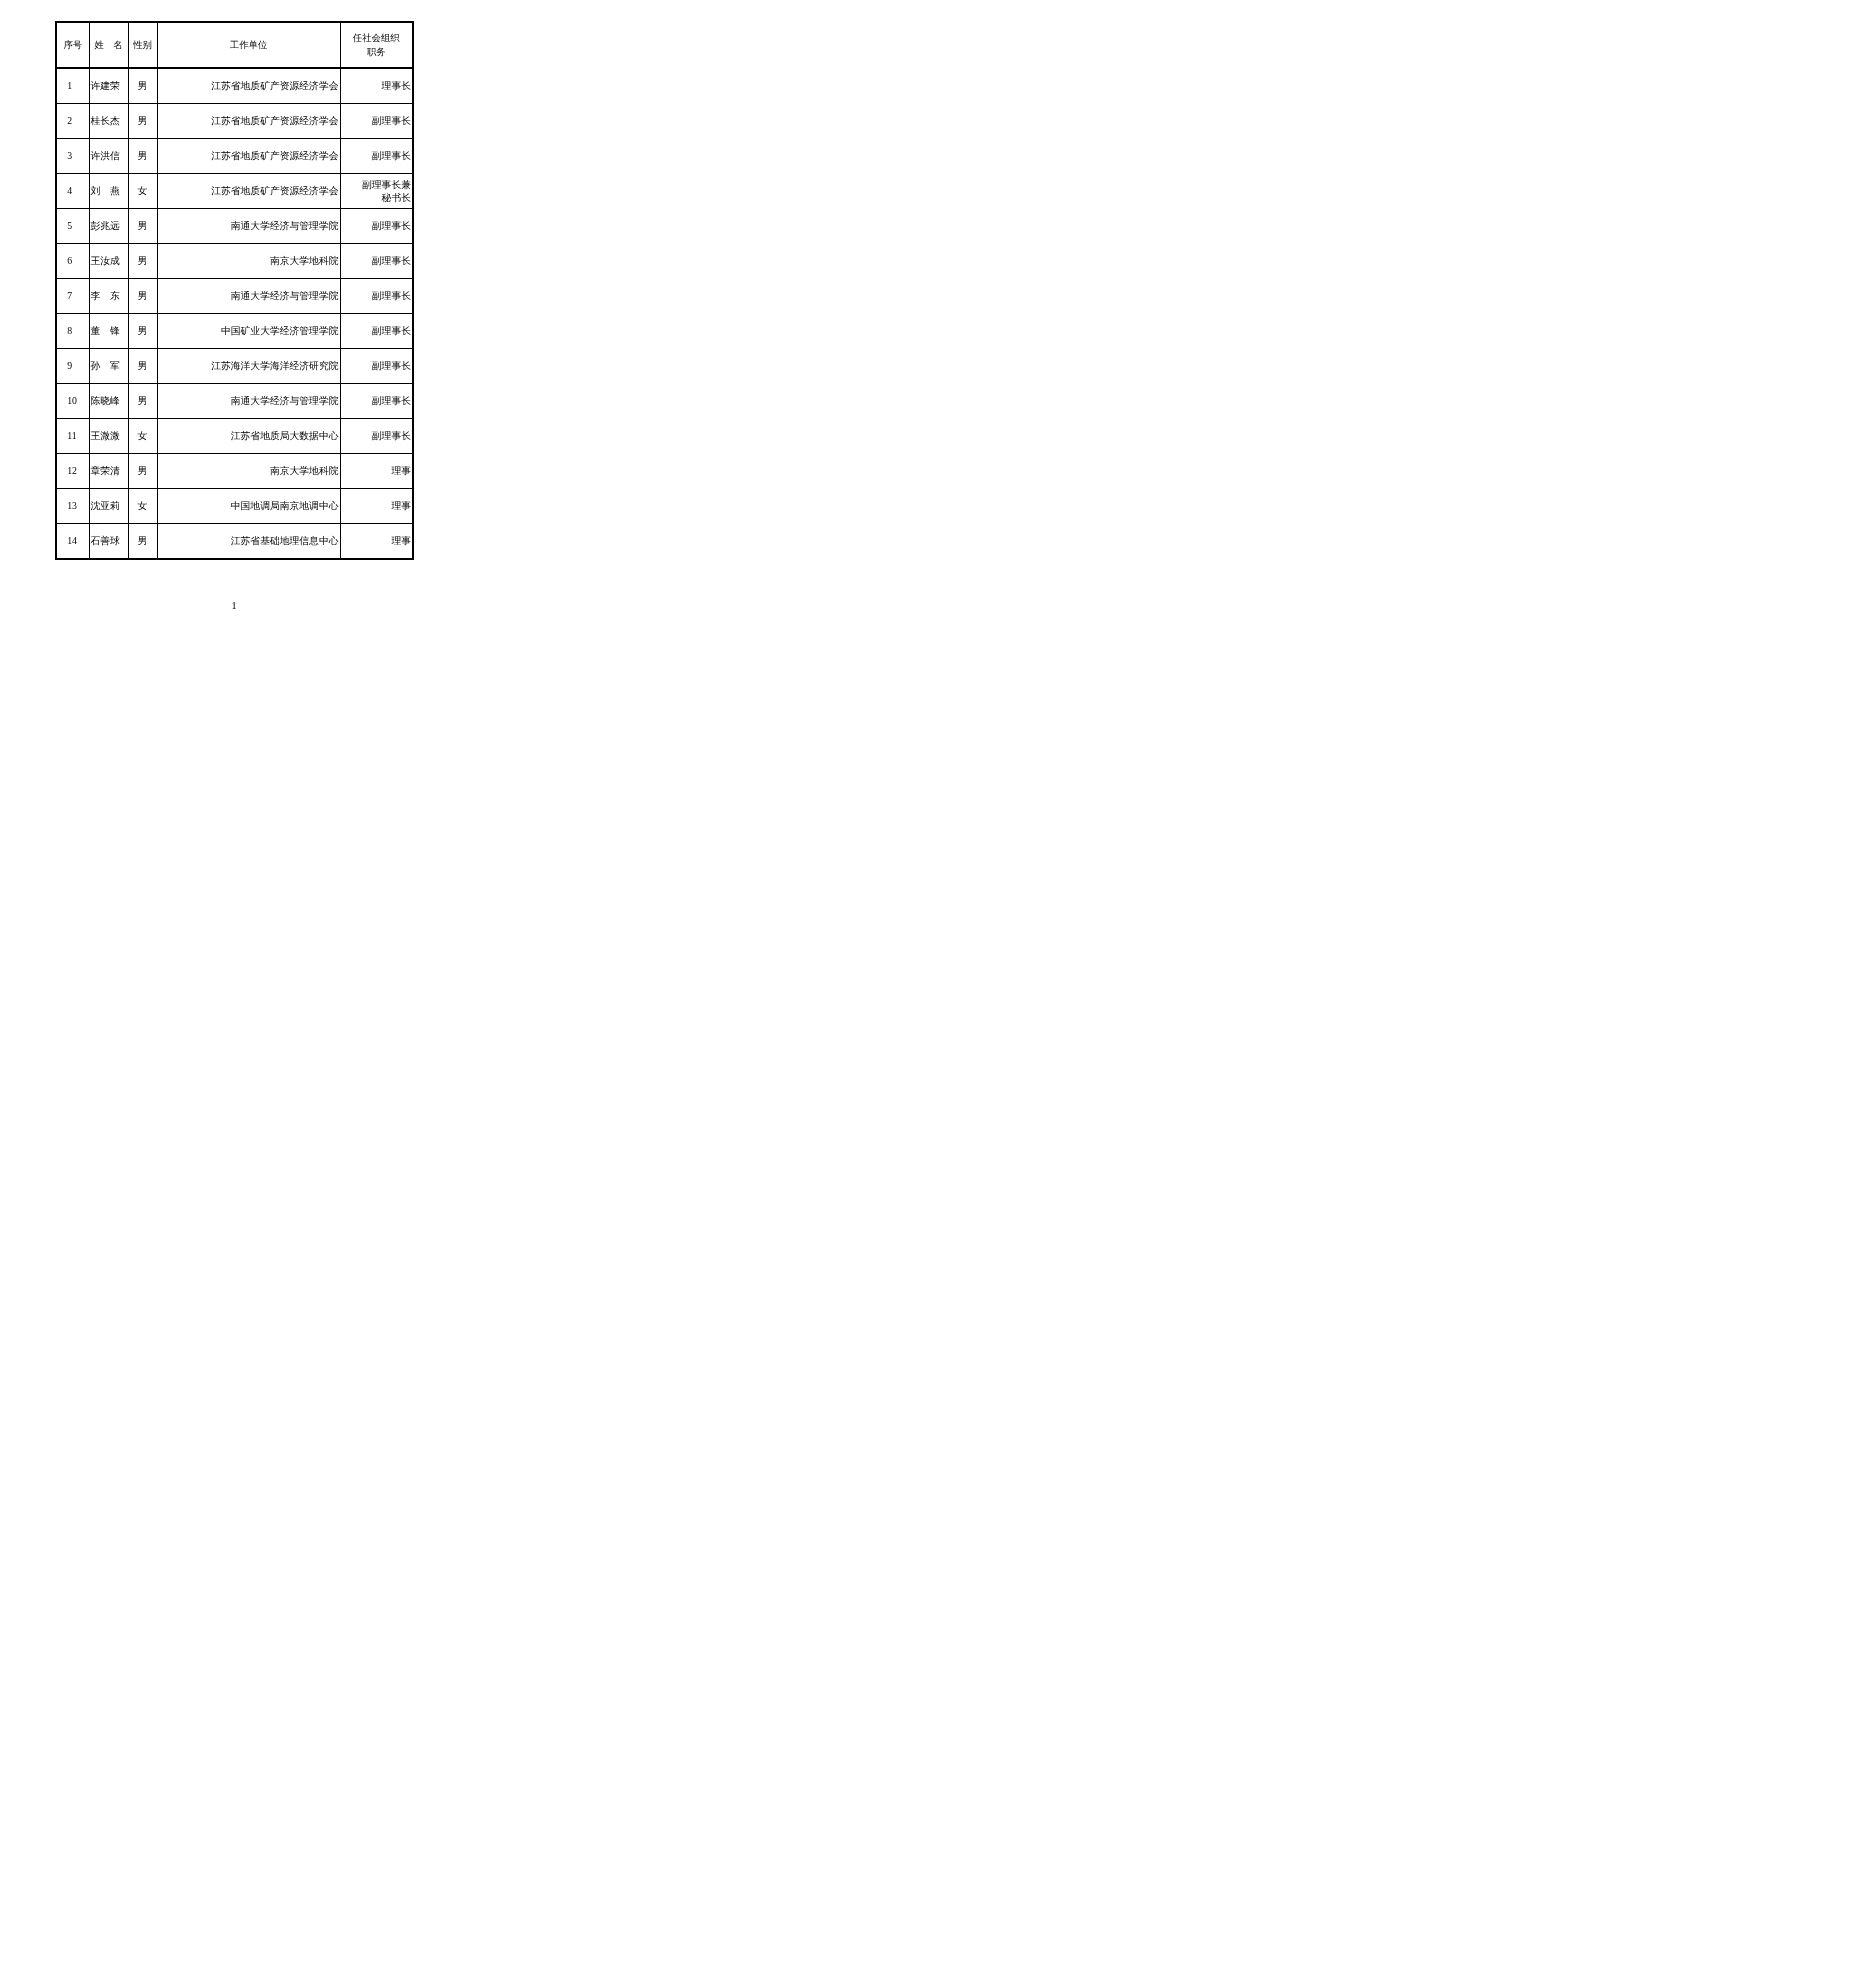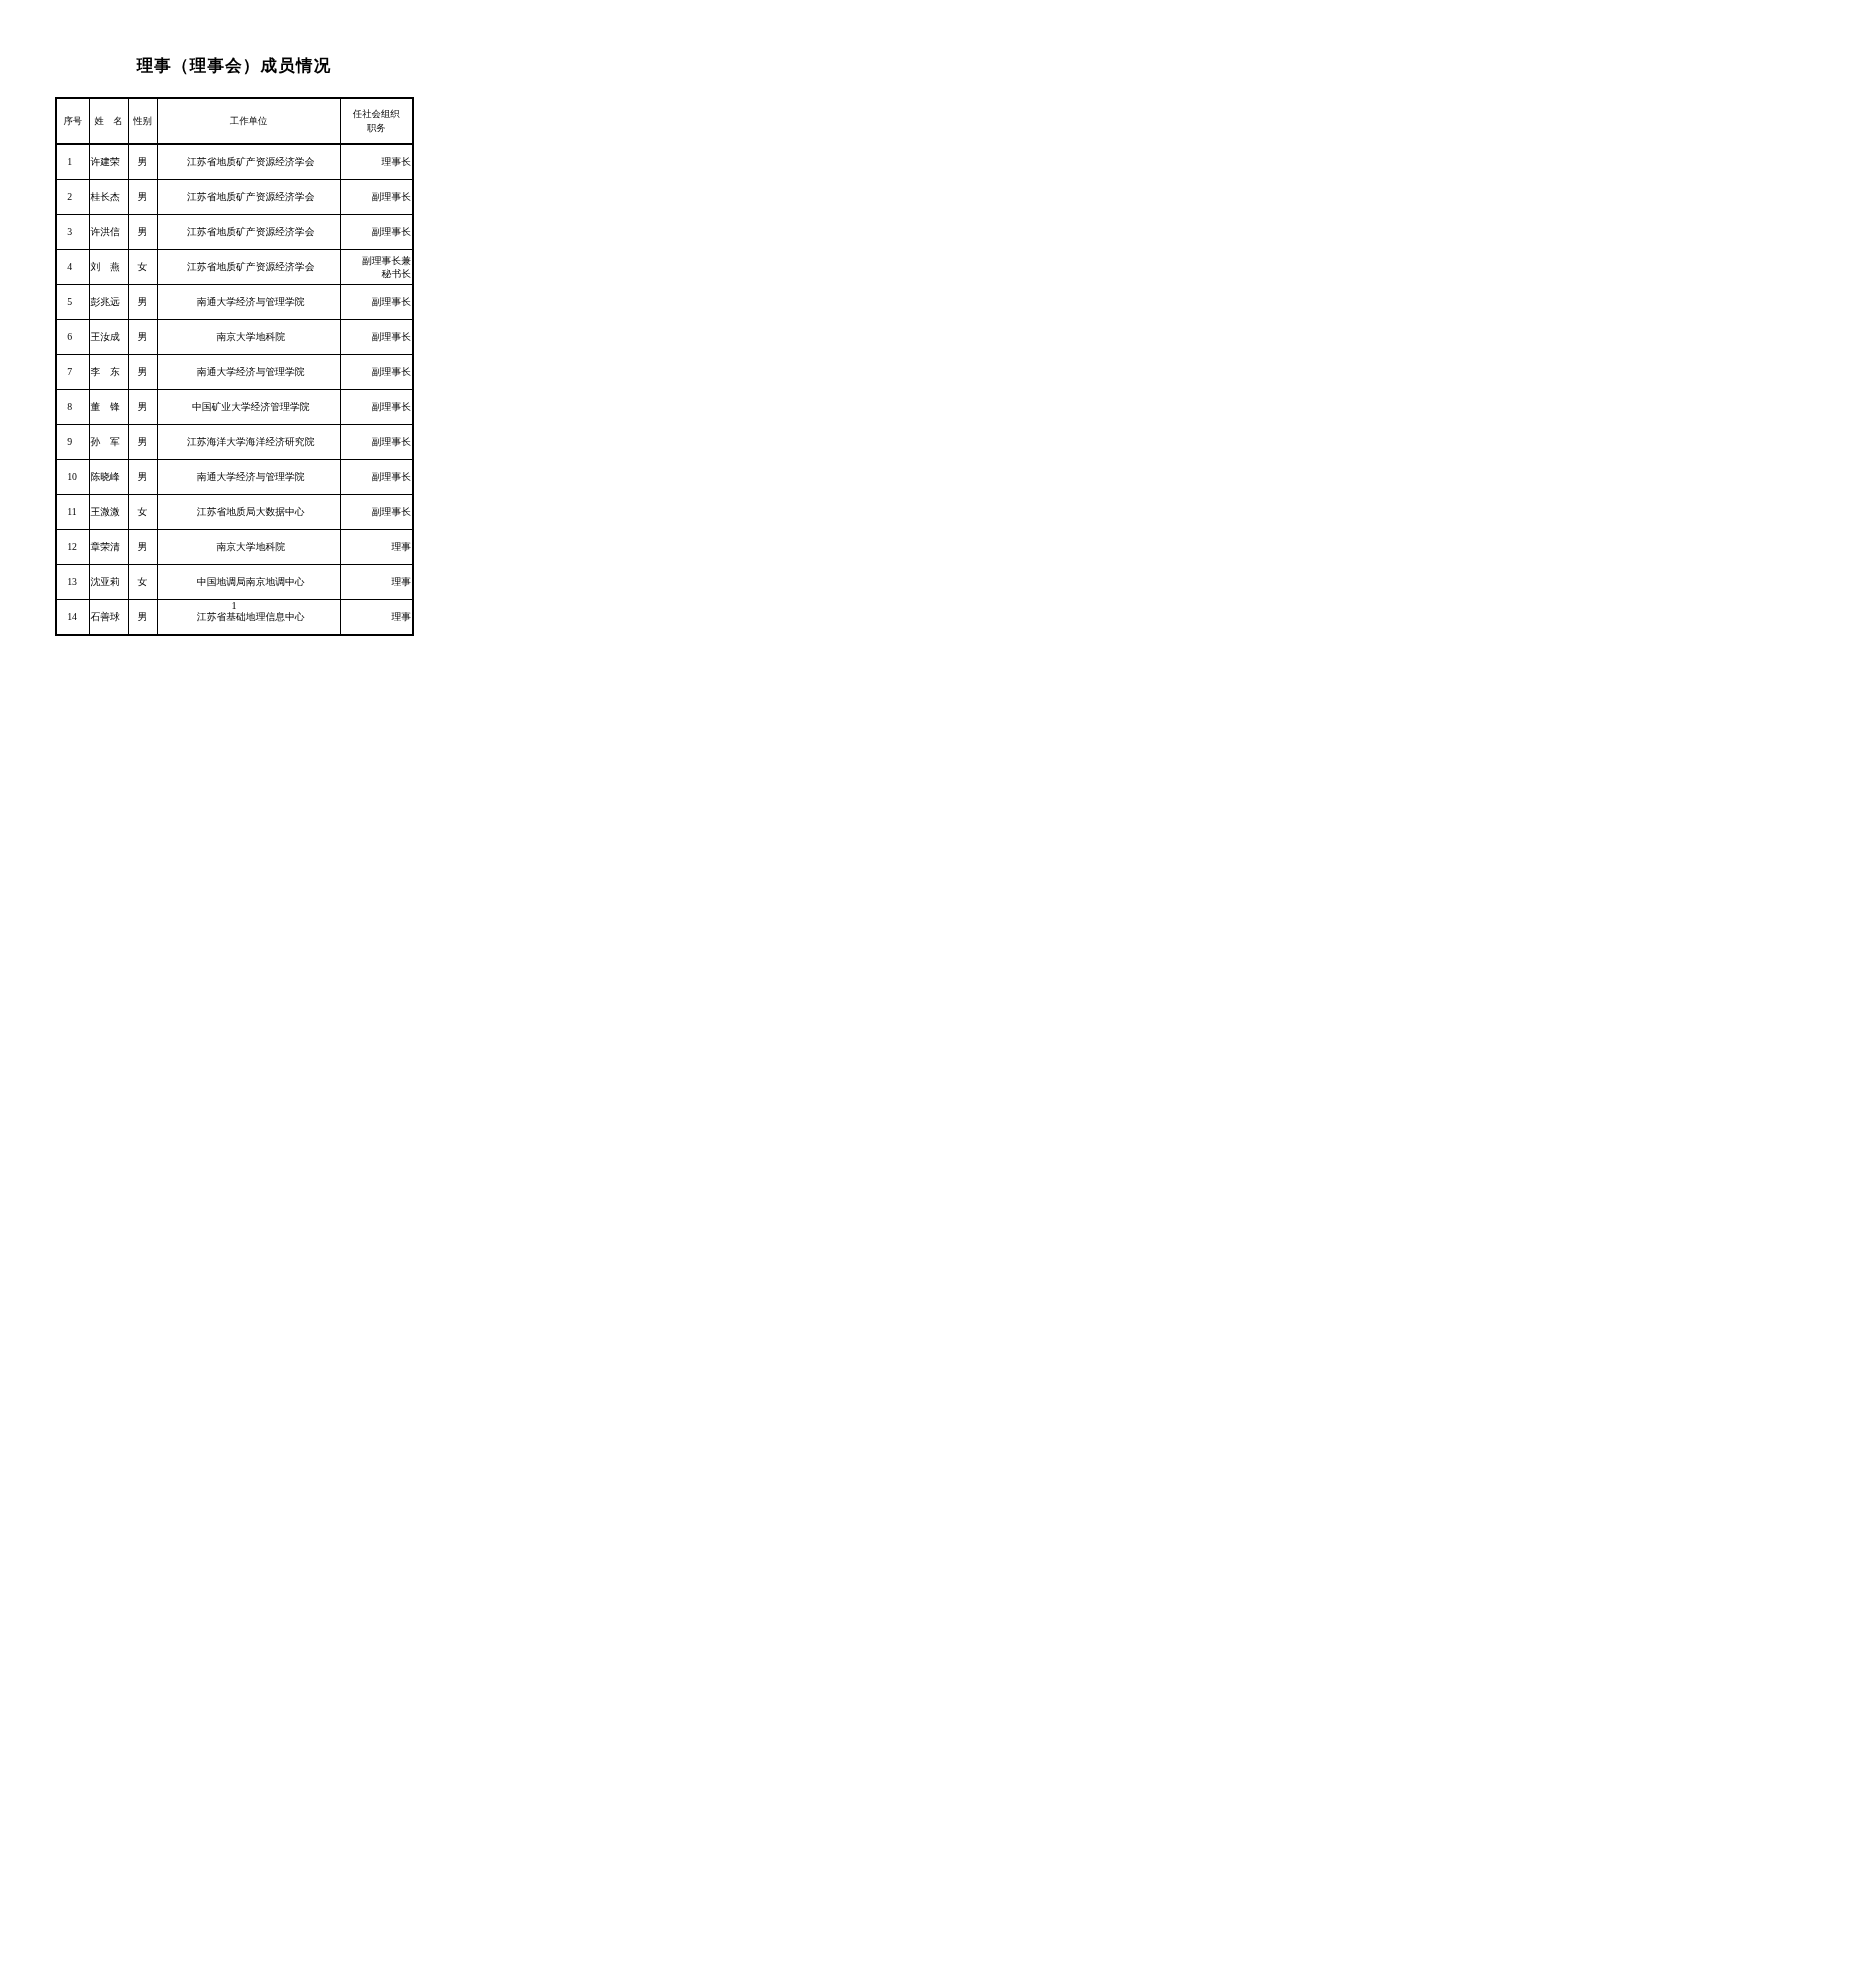--- a/index.html
+++ b/index.html
@@ -23,34 +23,33 @@
     overflow:hidden;vertical-align:middle;
   }
   .members thead th{
     height:42px;font-weight:400;font-size:9.4px;
     border-bottom:2px solid #000;text-align:center;line-height:1.5;
   }
   .members tbody td{height:32px;font-size:9.8px;line-height:1.35;}
   td.c-index{text-align:left;padding-left:10.2px;font-size:10.6px;}
   td.c-name{}
   td.c-gender{text-align:center;}
-  td.c-unit{text-align:center;padding-left:5.5px;}
+  td.c-unit{text-align:right;padding-left:5.5px;}
   td.c-pos{text-align:right;white-space:pre-line;}
   th.h-pos{white-space:pre-line;margin-top:40px;}
   .page-number{
     position:absolute;left:0;right:0;top:600px;
     text-align:center;font-size:10.2px;
   }
 </style>
 </head>
 <body>
 
 <div class="page">
 
-  <div class="title">理事（理事会）成员情况</div>
 
   <table class="members">
     <colgroup>
       <col style="width:33px">
         <col style="width:39px">
         <col style="width:29px">
         <col style="width:183px">
         <col style="width:73px">
     </colgroup>
     <thead>

